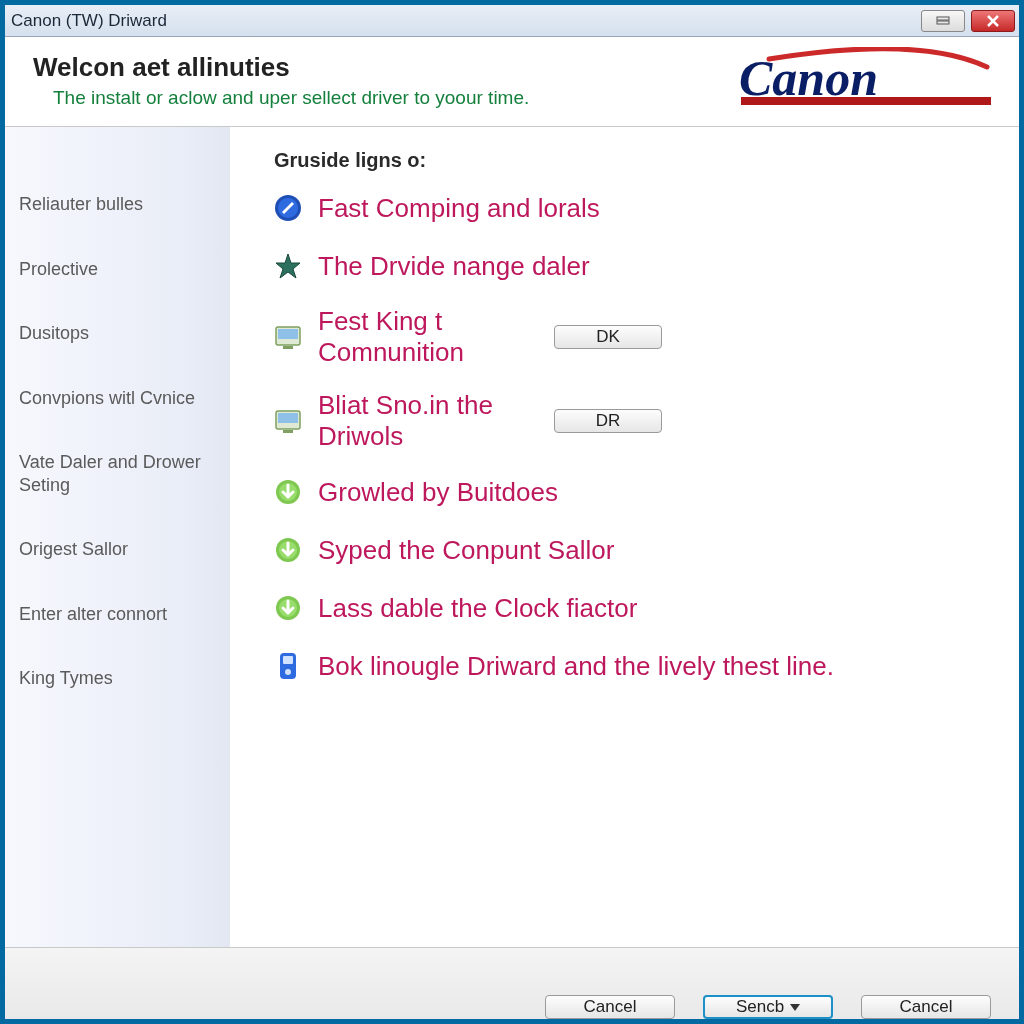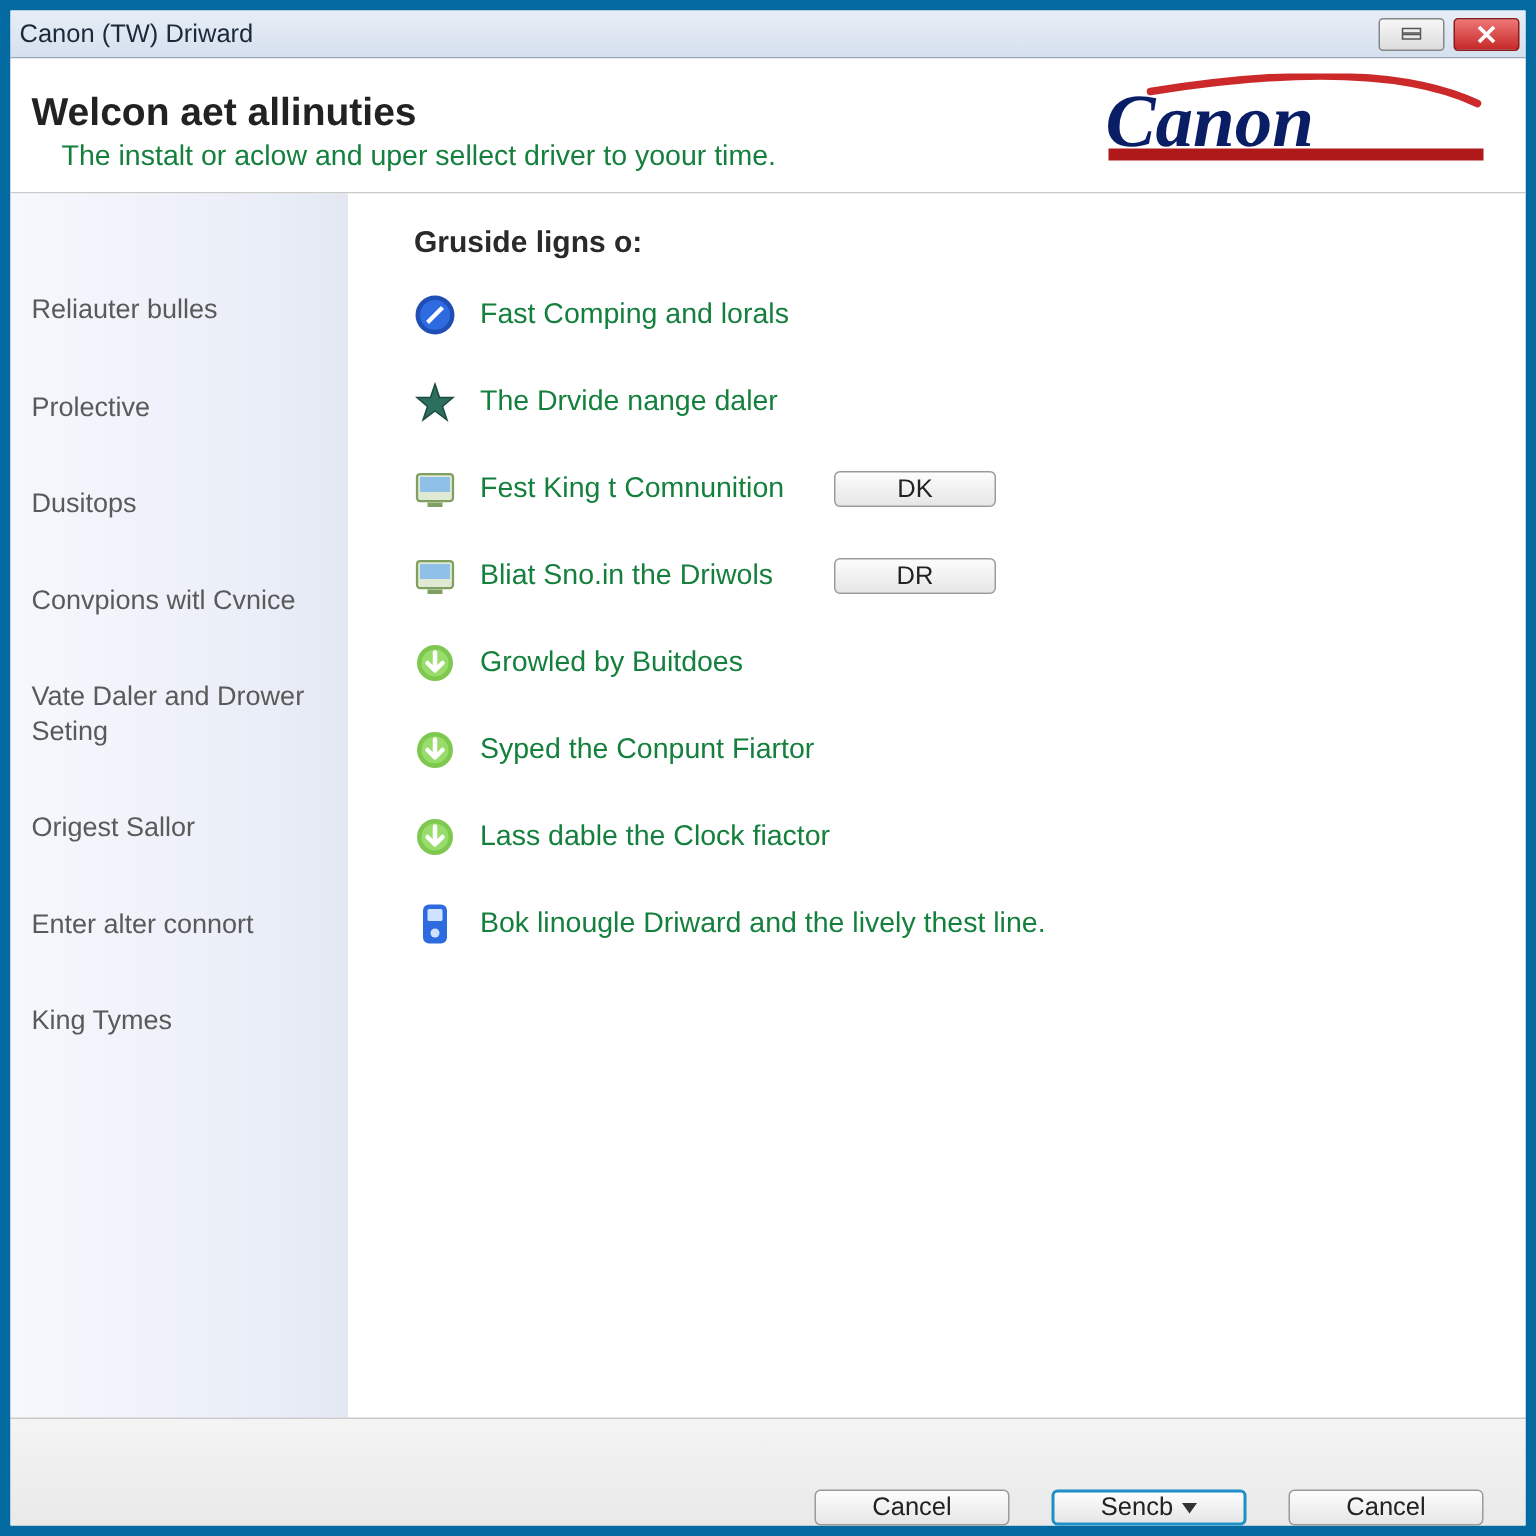--- a/index.html
+++ b/index.html
@@ -10,21 +10,21 @@
     font-size: 18px;
     color: #2a2a2a;
     background: #dcdcdc;
     overflow: hidden;
   }
   .window {
     width: 1024px; height: 1024px;
     background: #fff;
     display: flex;
     flex-direction: column;
-    border: 7px solid #0369a1;
+    border: 5px solid #0369a1;
   }
   
   .titlebar {
     height: 32px;
     background: linear-gradient(#e8eef6, #d5e0ee);
     display: flex;
     align-items: center;
     justify-content: space-between;
     padding-left: 6px;
     border-bottom: 1px solid #9aa6b5;
@@ -42,24 +42,24 @@
   }
   .tbtn.close {
     background: linear-gradient(#e77,#c62828);
     border-color:#8b1a1a;
     color:#fff;
     font-weight:bold;
     font-size:16px;
   }
   
   .header {
-    padding: 10px 20px 12px 14px;
+    padding: 10px 20px 12px 28px;
     display:flex;
     justify-content: space-between;
-    align-items: flex-end;
+    align-items: center;
     border-bottom: 1px solid #c9c9c9;
     background: #fff;
   }
   .header-text h1 {
     margin: 0 0 4px 0;
     font-size: 26px;
     font-weight: bold;
     color: #222;
   }
   .header-text p {
@@ -99,22 +99,22 @@
     font-weight:bold;
   }
   .row {
     display:flex;
     align-items:center;
     gap:16px;
     margin-bottom: 22px;
     min-height: 36px;
   }
   .row .label {
-    font-size:19px;
-    color:#15803d;
+    font-size:26px;
+    color:#be185d;
   }
   .icon {
     width:28px;height:28px;
     display:flex;align-items:center;justify-content:center;
     flex-shrink:0;
   }
   
   .winbtn {
     min-width: 108px;
     height: 24px;
@@ -260,21 +260,21 @@
       </div>
 
       <div class="row">
         <span class="icon">
           <svg width="28" height="28" viewBox="0 0 28 28">
               <circle cx="14" cy="14" r="12" fill="#7ec850"></circle>
               <circle cx="14" cy="14" r="9" fill="#98dd6b"></circle>
               <path d="M14 7 L14 17 M9 14 L14 19 L19 14" stroke="#fff" stroke-width="3" fill="none" stroke-linecap="round" stroke-linejoin="round"></path>
             </svg>
         </span>
-        <span class="label">Syped the Conpunt Fiartor</span>
+        <span class="label">Syped the Conpunt Sallor</span>
       </div>
 
       <div class="row">
         <span class="icon">
           <svg width="28" height="28" viewBox="0 0 28 28">
               <circle cx="14" cy="14" r="12" fill="#7ec850"></circle>
               <circle cx="14" cy="14" r="9" fill="#98dd6b"></circle>
               <path d="M14 7 L14 17 M9 14 L14 19 L19 14" stroke="#fff" stroke-width="3" fill="none" stroke-linecap="round" stroke-linejoin="round"></path>
             </svg>
         </span>

